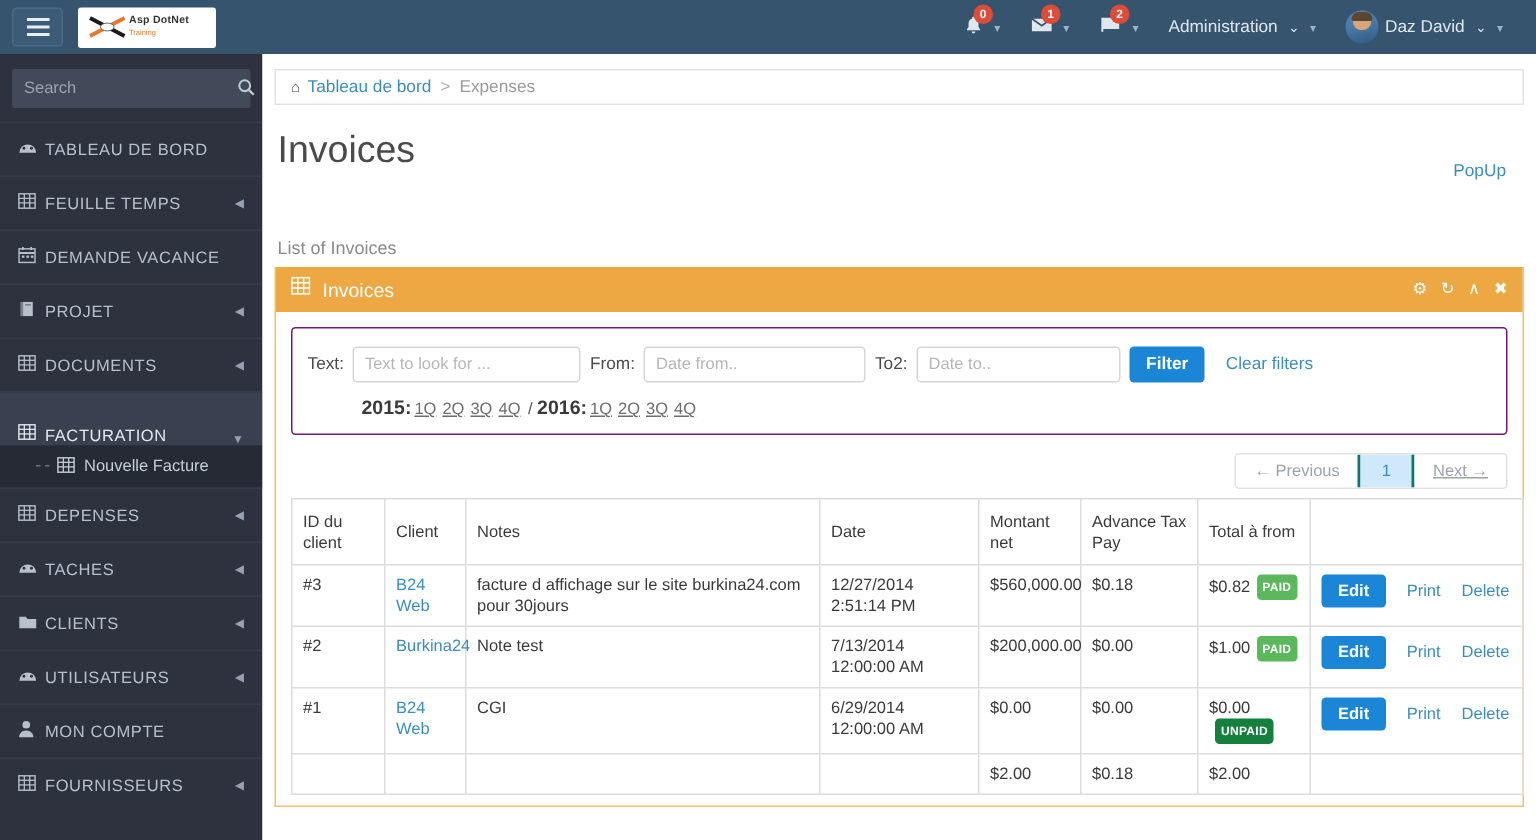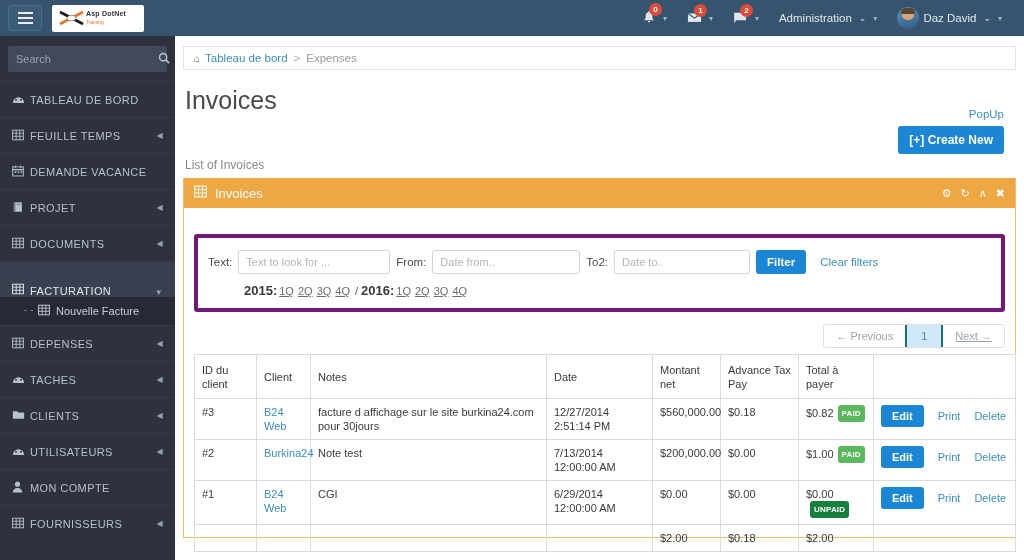--- a/index.html
+++ b/index.html
@@ -169,23 +169,22 @@
     display: flex; align-items: center;
     padding: 0 10px; color: #ffffff;
   }
   #panel-title { font-size: 13px; margin-left: 8px; }
   #panel-tools { margin-left: auto; display: flex; gap: 9px; align-items:center; }
   .ptool { font-size: 11px; cursor: pointer; color:#fff; line-height:1; }
 
   #panel-body { padding: 10px 10px 0 10px; }
 
   #filter-box {
-    border: 4px solid #701a75; border-radius: 3px;
+    border: 1px solid #701a75; border-radius: 3px;
     padding: 12px 10px 10px 10px;
-    margin-top: 16px;
   }
   #filter-row { display: flex; align-items: center; gap: 6px; }
   .f-label { font-size: 11.5px; color: #4a4a4a; white-space: nowrap; }
   .f-input {
     height: 24px; border: 1px solid #d6d6d6; border-radius: 3px;
     font-size: 11px; font-family: inherit; color: #555;
     padding: 0 7px; outline: none; background:#fff;
   }
   .f-input::placeholder { color: #b5b5b5; }
   #f-text { width: 152px; }
@@ -470,21 +469,20 @@
   <div id="breadcrumb">
     <span class="bc-home">⌂</span>
     <span class="bc-link">Tableau de bord</span>
     <span class="bc-sep">&gt;</span>
     <span>Expenses</span>
   </div>
 
   <div id="page-head">
     <div id="page-title">Invoices</div>
     <div id="popup-link">PopUp</div>
-    <button id="create-new">[+] Create New</button>
   </div>
 
   <div id="list-of">List of Invoices</div>
 
   <div id="panel">
     <div id="panel-head">
       <span>
         <svg width="13" height="13" viewBox="0 0 14 14">
             <rect x=".7" y="1.2" width="12.6" height="11.6" fill="none" stroke="#fff" stroke-width="1.1"></rect>
             <line x1=".7" y1="4.8" x2="13.3" y2="4.8" stroke="#fff" stroke-width="1"></line>
@@ -538,21 +536,21 @@
             <col class="c-act">
         </colgroup>
         <thead>
           <tr>
               <th>ID du client</th>
               <th>Client</th>
               <th>Notes</th>
               <th>Date</th>
               <th>Montant net</th>
               <th>Advance Tax Pay</th>
-              <th>Total à payer</th>
+              <th>Total à from</th>
               <th></th>
             </tr>
         </thead>
         <tbody>
             <tr>
               <td>#3</td>
               <td><span class="cli-link">B24 Web</span></td>
               <td>facture d affichage sur le site burkina24.com pour 30jours</td>
               <td>12/27/2014 2:51:14 PM</td>
               <td>$560,000.00</td>

